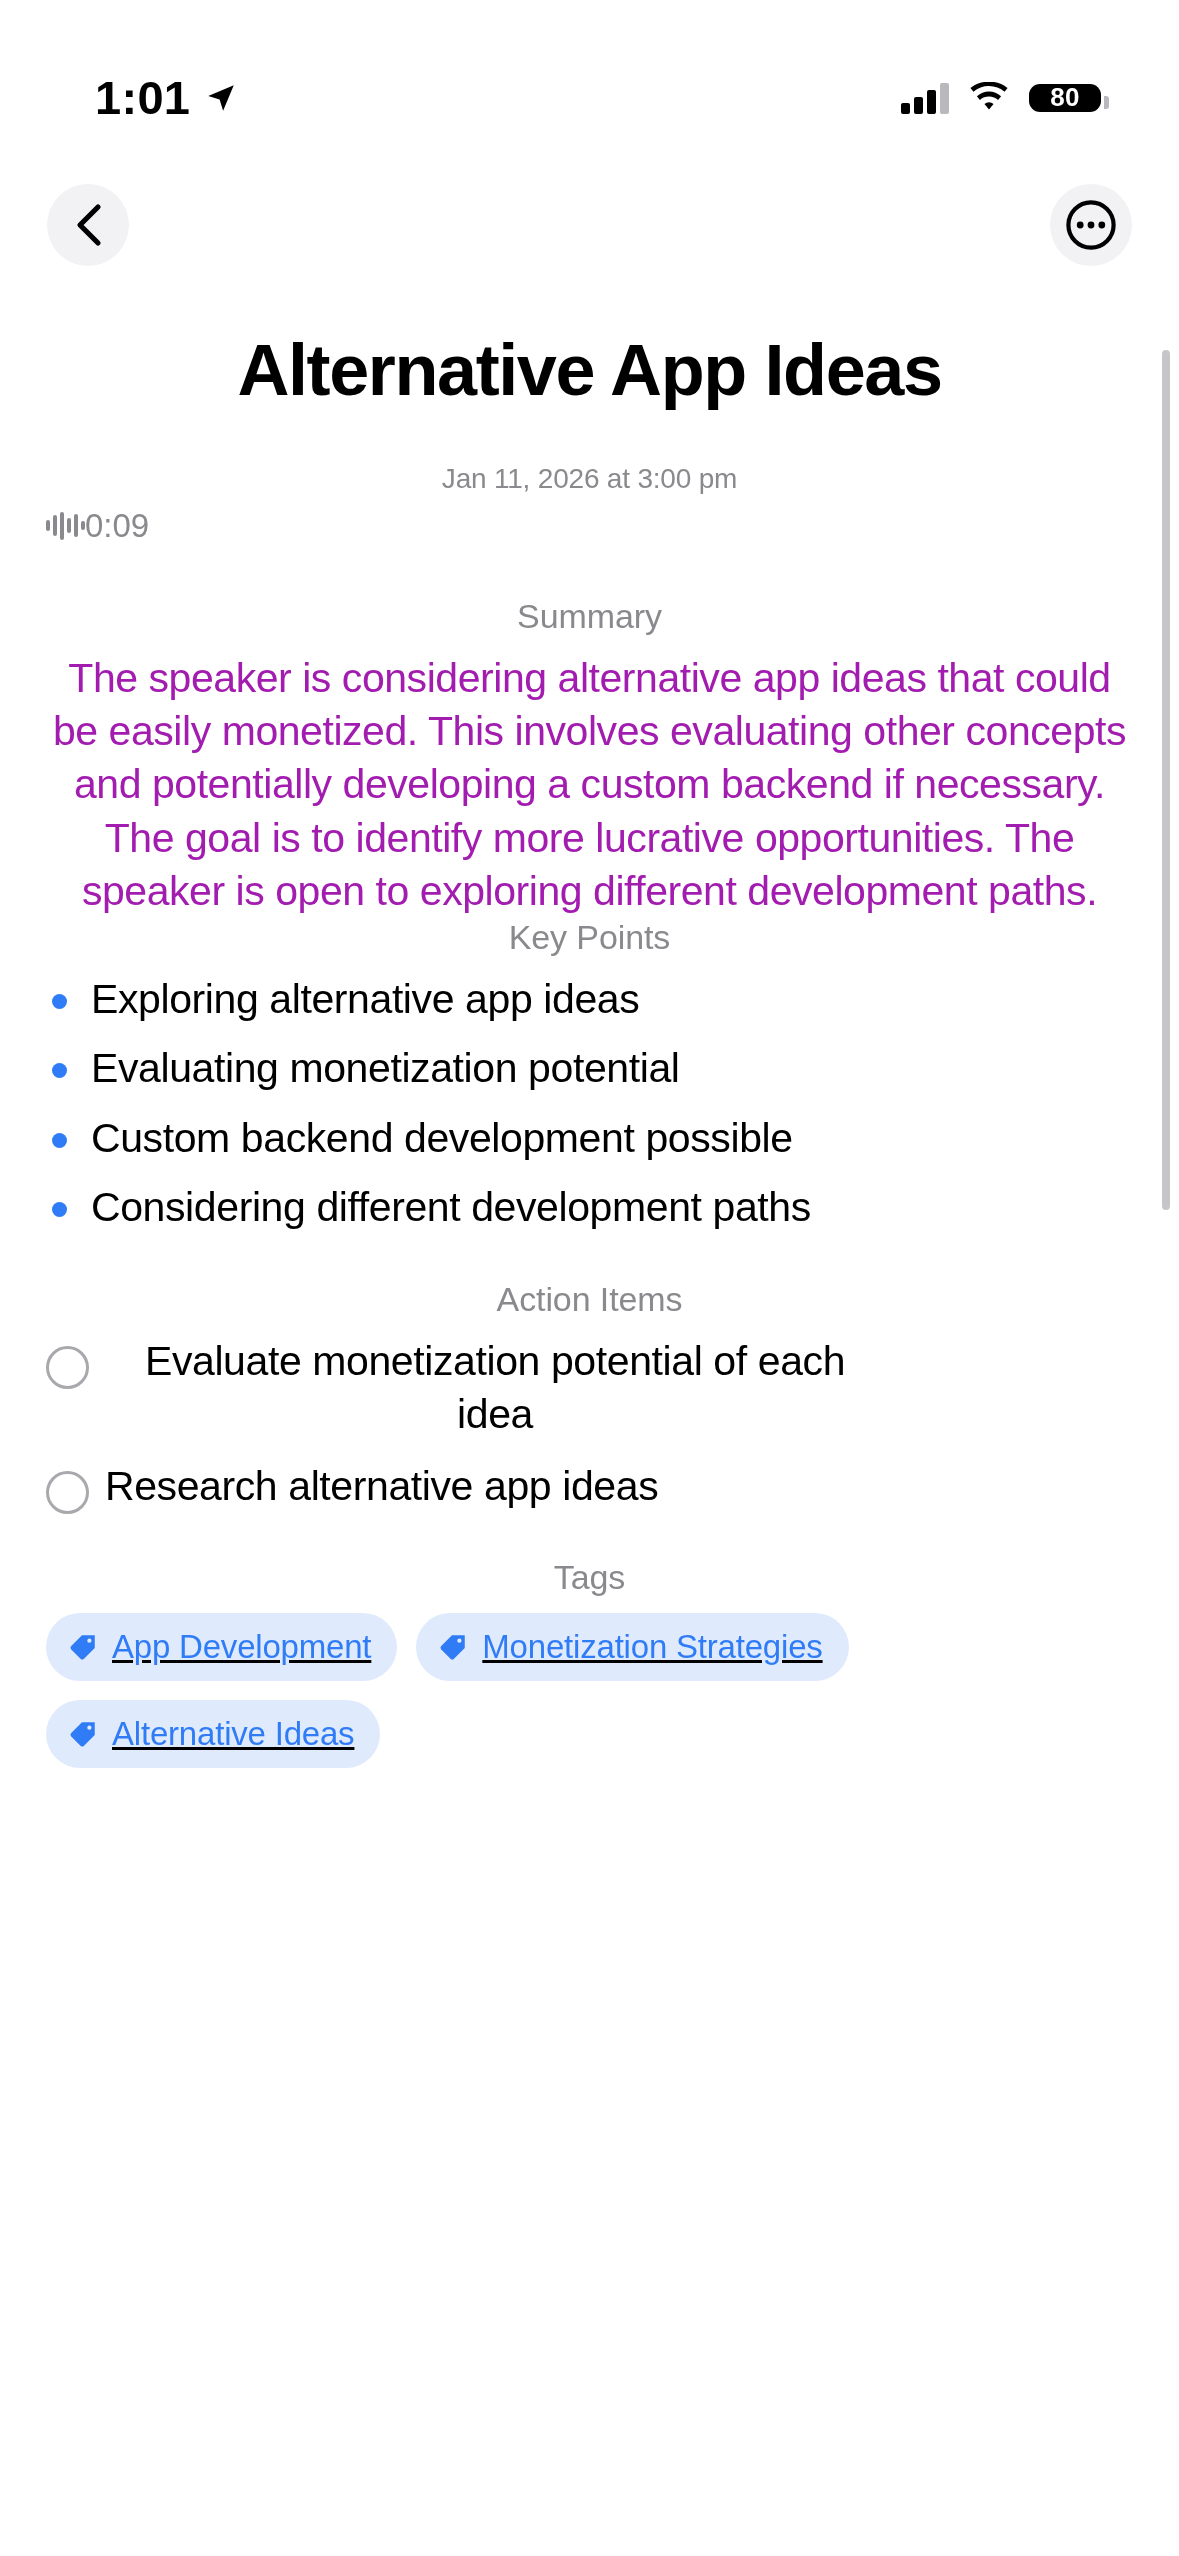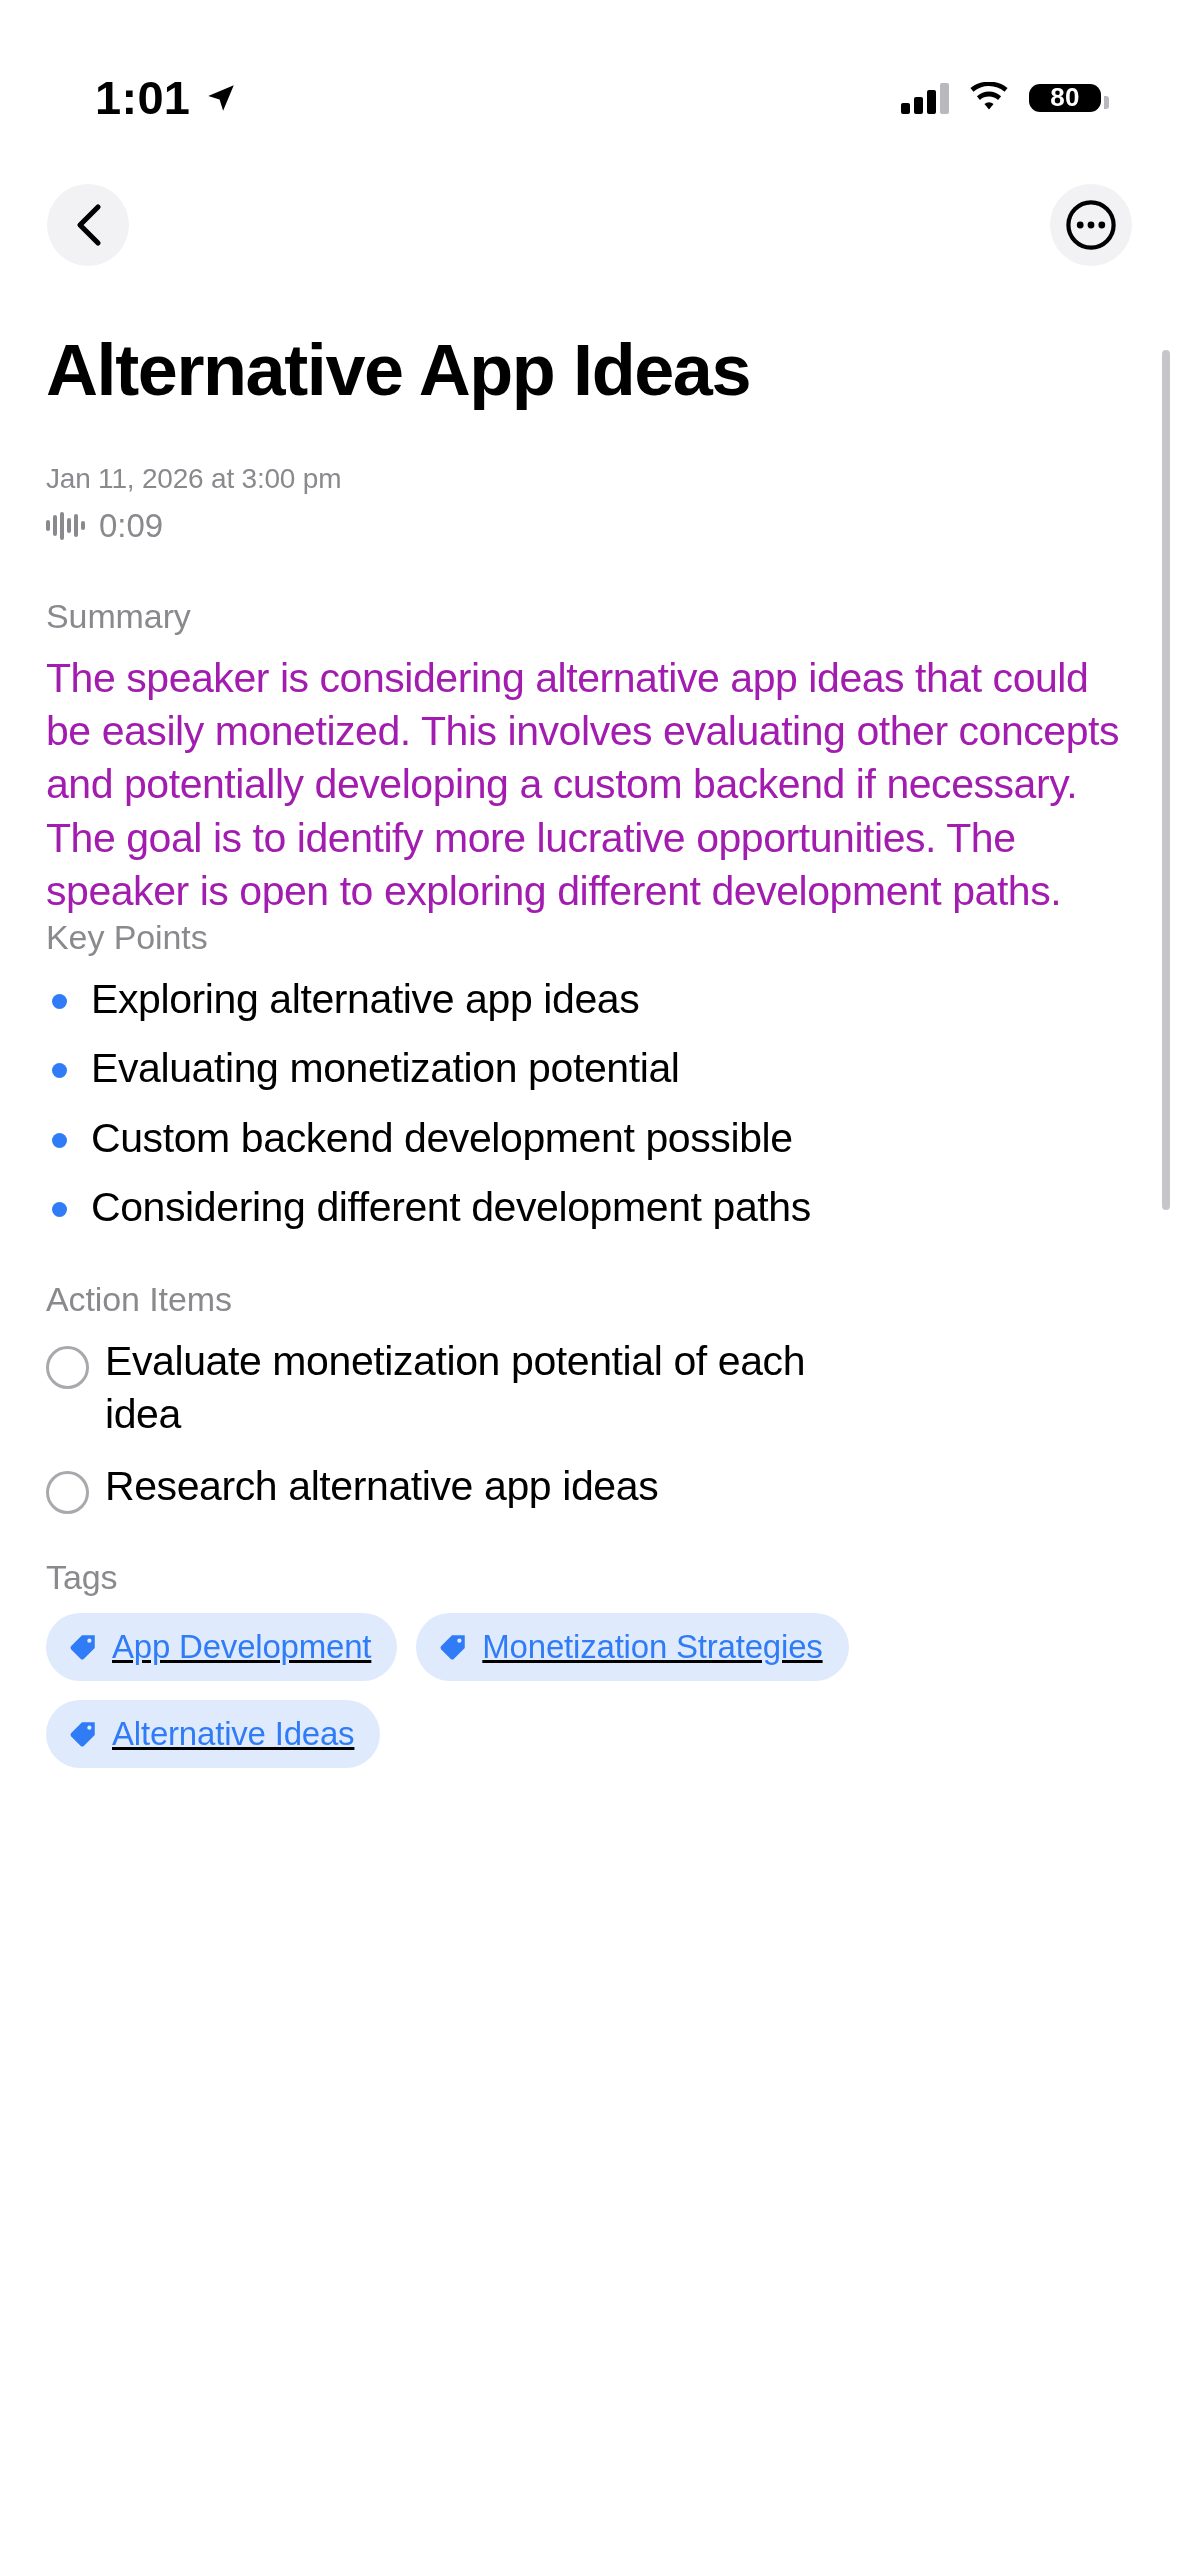--- a/index.html
+++ b/index.html
@@ -52,29 +52,30 @@
     display: flex; align-items: center; justify-content: center;
     border: none; cursor: pointer;
   }
   .chev { width: 32px; height: 44px; }
   .more-ic { width: 52px; height: 52px; }
 
   
   .content {
     position: absolute; top: 330px; left: 0; right: 0; bottom: 0;
     padding: 0 46px;
+    text-align: center;
   }
   .note-title {
     font-size: 72px; font-weight: 700; color: #000; letter-spacing: -1.4px;
     line-height: 1.12; margin-bottom: 52px;
   }
   .meta-date {
     font-size: 28px; color: #8a8a8e; letter-spacing: -0.2px; margin-bottom: 12px;
   }
-  .meta-dur { display: flex; align-items: center; gap: 14px; margin-bottom: 52px; }
+  .meta-dur { display: flex; align-items: center; margin-bottom: 52px; }
   .wave { display: flex; align-items: center; gap: 3px; height: 30px; }
   .wave i { width: 4px; background: #8a8a8e; border-radius: 2px; display:block; }
   .wave i:nth-child(1){height:11px}
   .wave i:nth-child(2){height:21px}
   .wave i:nth-child(3){height:28px}
   .wave i:nth-child(4){height:15px}
   .wave i:nth-child(5){height:23px}
   .wave i:nth-child(6){height:9px}
   .dur-text { font-size: 33px; color: #8a8a8e; }
 

